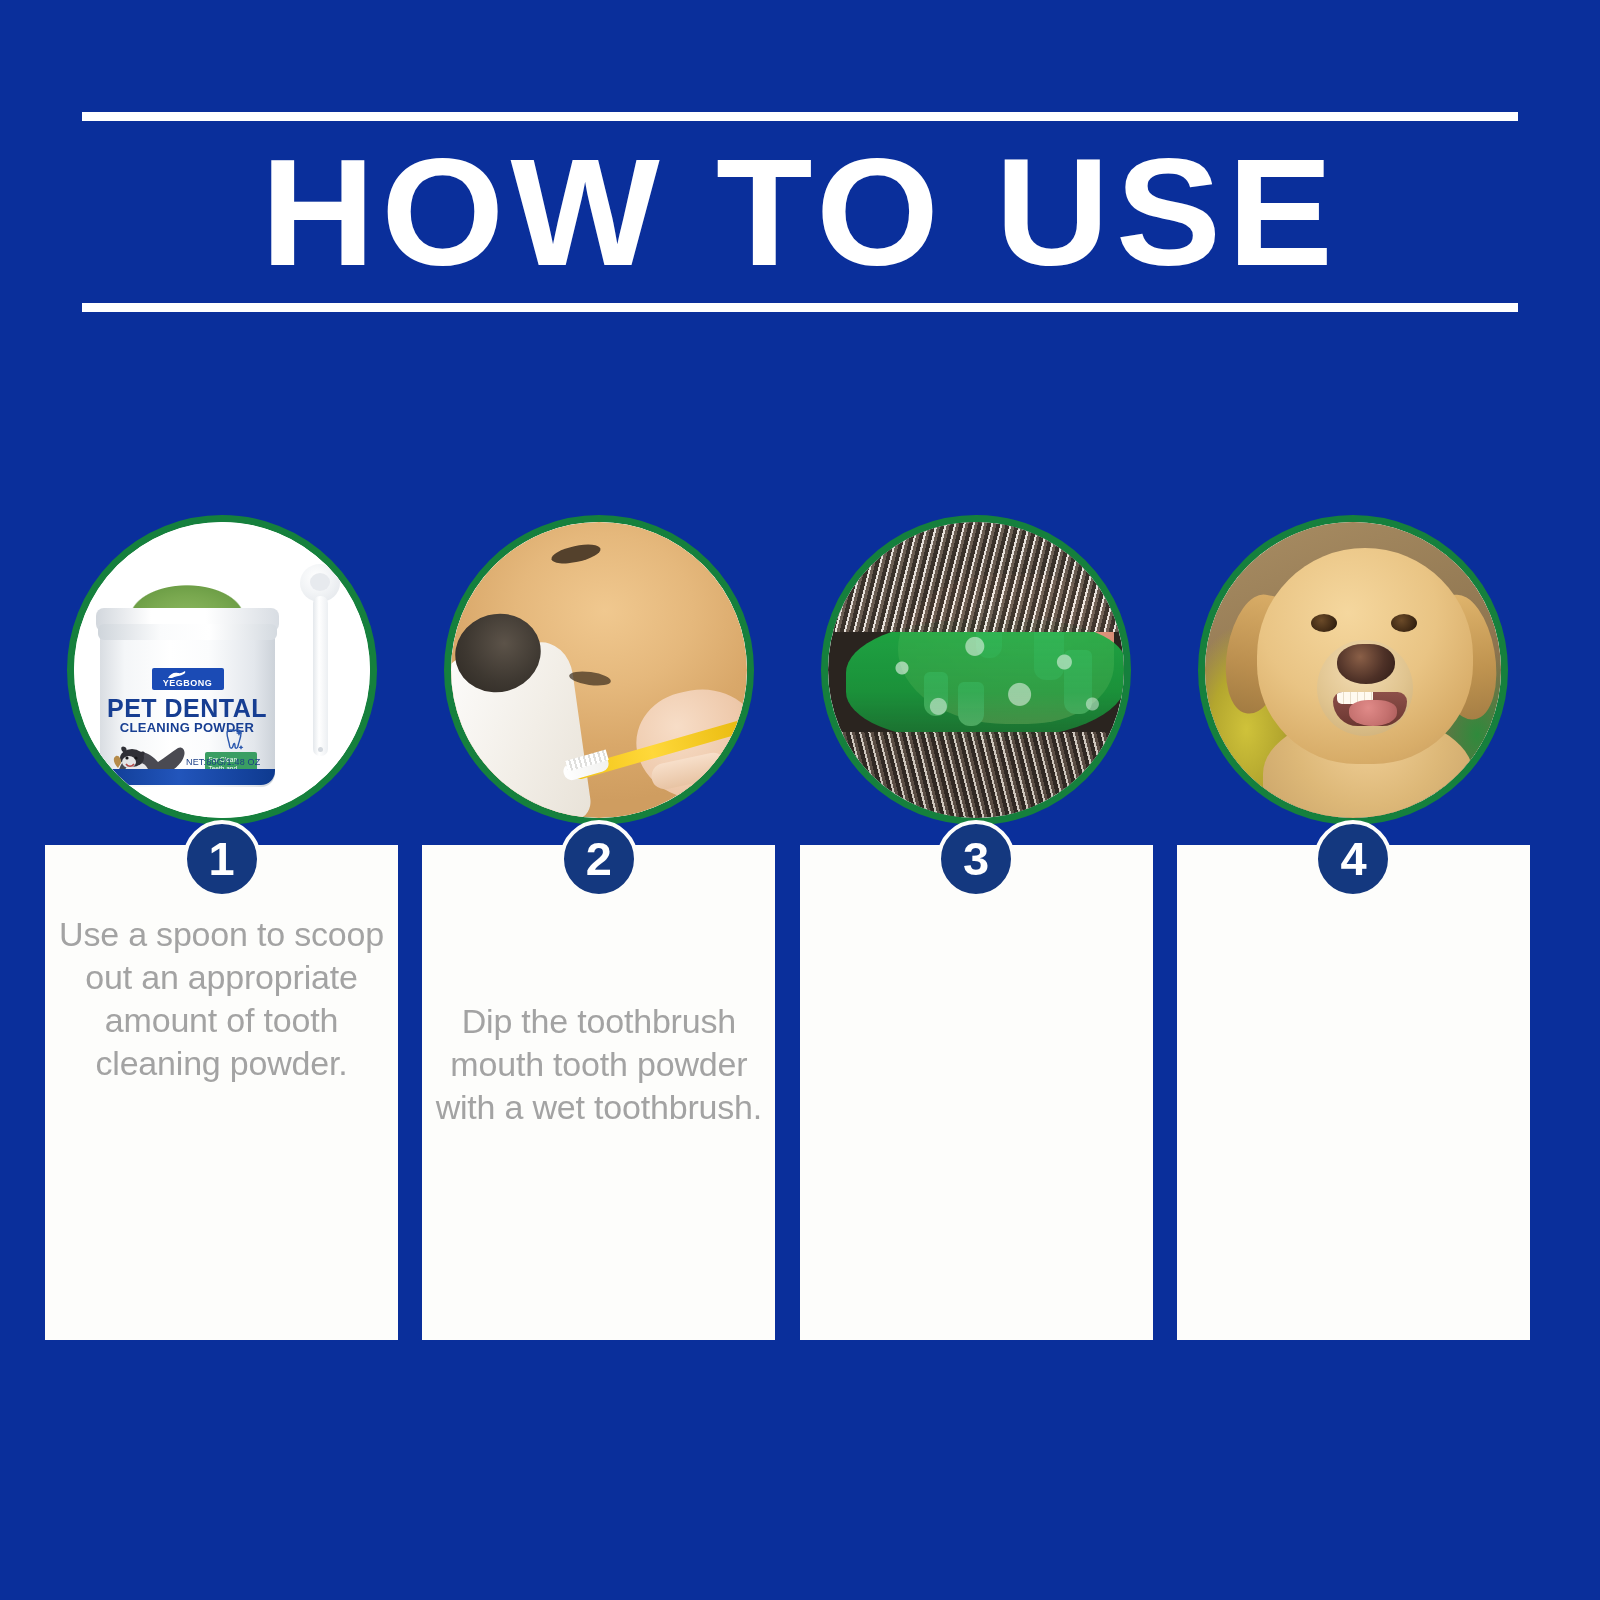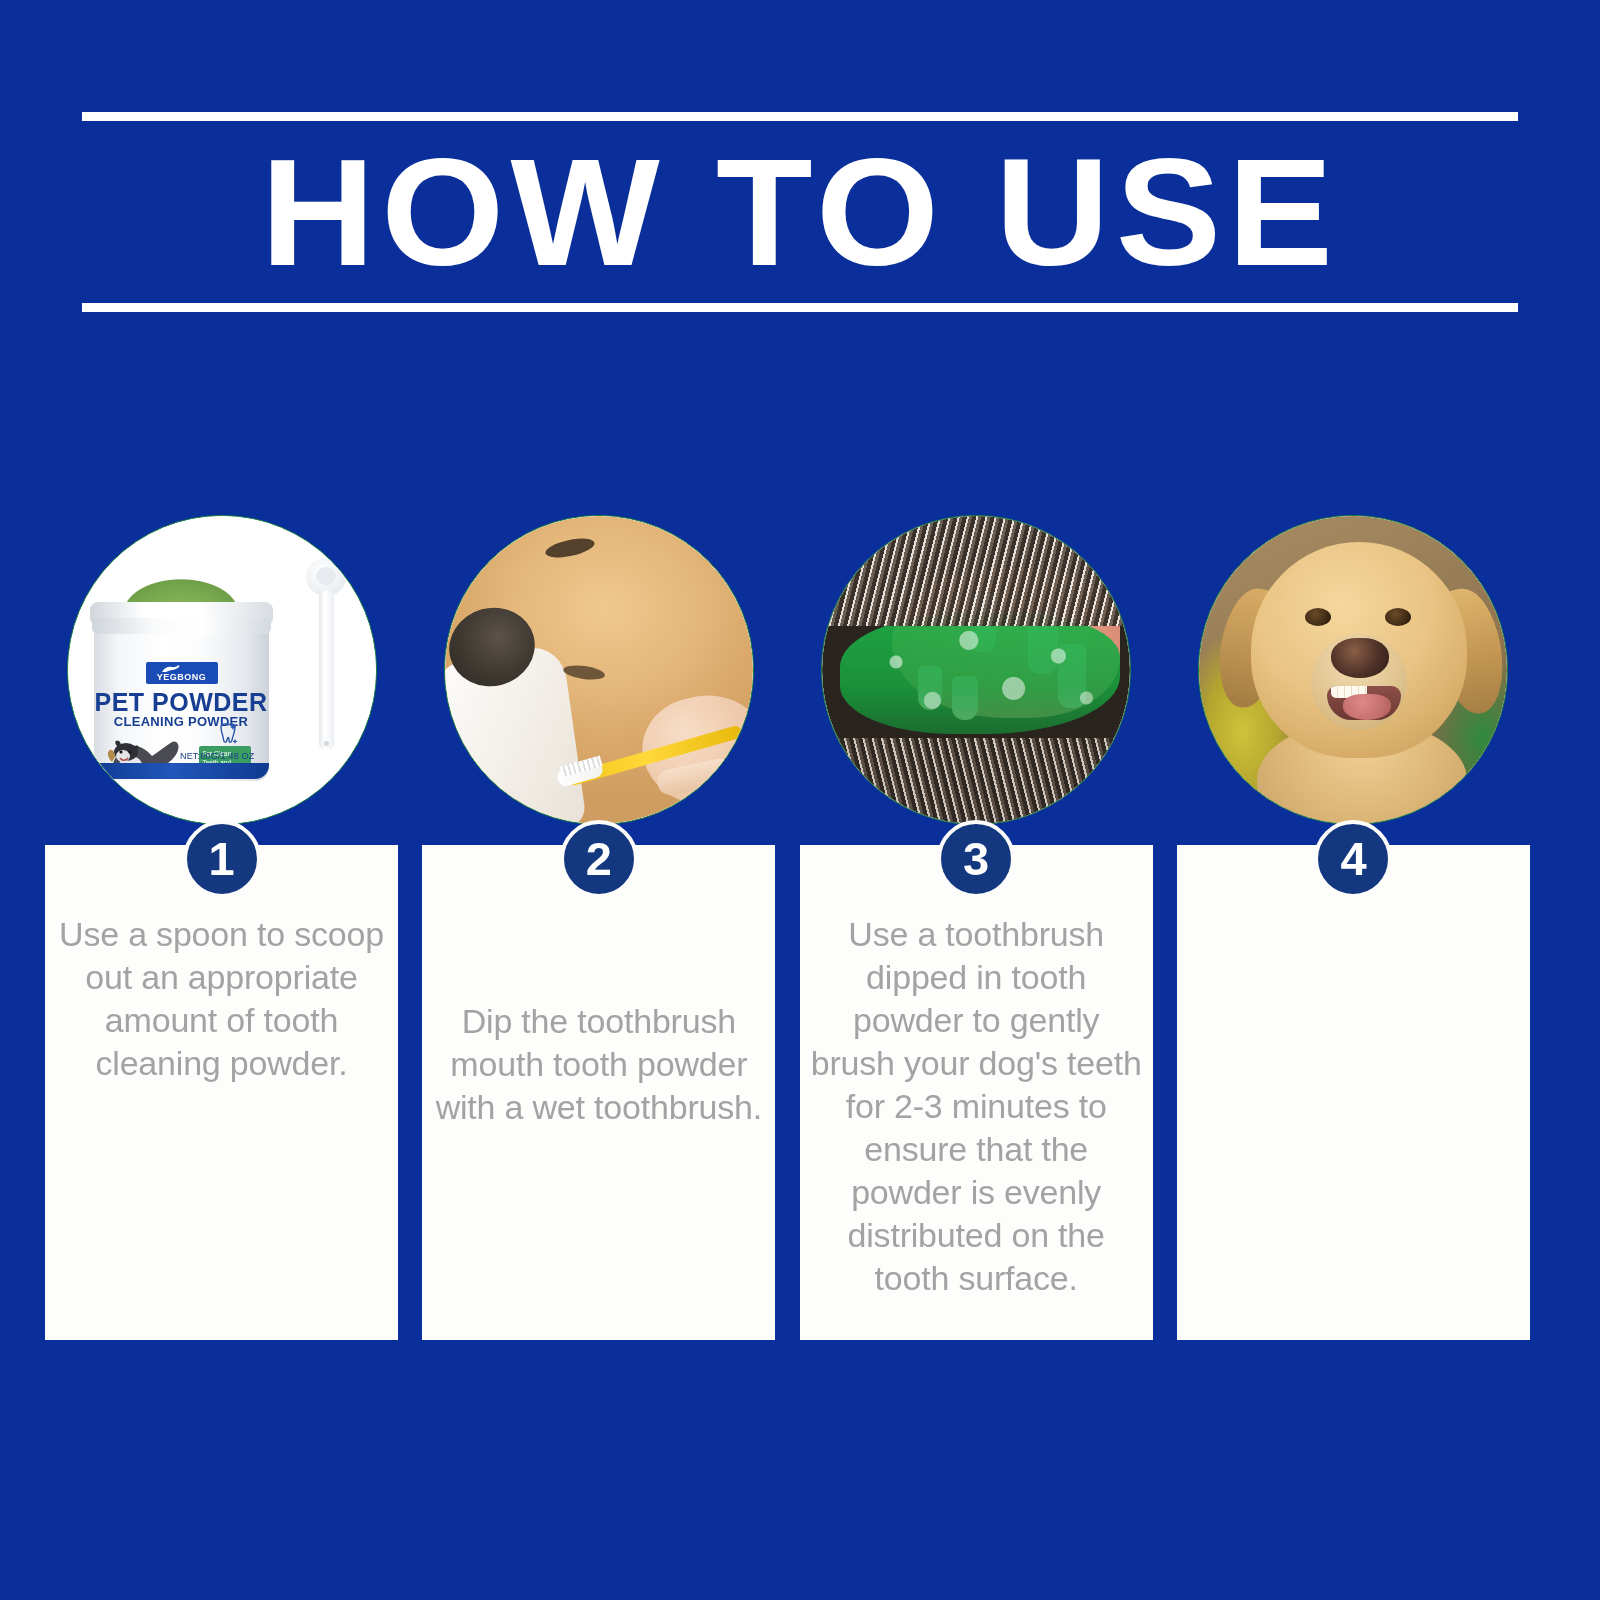--- a/index.html
+++ b/index.html
@@ -71,21 +71,21 @@
 
   
   .photo-wrap {
     position: absolute;
     left: 50%;
     top: 0;
     width: 310px;
     height: 310px;
     margin-left: -155px;
     border-radius: 50%;
-    border: 1px solid #15803d;
+    border: 7px solid #15803d;
     box-sizing: border-box;
     overflow: hidden;
     background: #ffffff;
     z-index: 3;
   }
   .photo {
     position: absolute;
     inset: 0;
     border-radius: 50%;
     overflow: hidden;
@@ -483,21 +483,21 @@
       <div class="photo scene-product">
         <div class="jar">
           <div class="powder"></div>
           <div class="jar-body">
             <div class="label-logo">
               <svg class="paw" viewBox="0 0 26 10">
                 <path d="M2 8 C4 4 8 2 12 3 C15 3.6 17 2 19 1 C20 3 18 4 16 5 C13 6.4 9 6 6 8 Z" fill="#ffffff"></path>
               </svg>
               <span>YEGBONG</span>
             </div>
-            <div class="label-title">PET POWDER</div>
+            <div class="label-title">PET DENTAL</div>
             <div class="label-sub">CLEANING POWDER</div>
             <svg class="label-dog" viewBox="0 0 86 48">
               <path d="M8 46 C6 36 10 26 16 20 C20 15 26 13 32 14 C38 15 44 19 48 24 C54 20 62 14 68 10 C72 8 76 12 74 18 C72 25 66 30 60 34 C54 38 48 44 46 46 Z" fill="#4a4a52"></path>
               <path d="M12 46 C12 38 14 30 20 26 C26 22 32 24 36 28 C40 33 40 40 38 46 Z" fill="#e8e8ea"></path>
               <ellipse cx="22" cy="20" rx="12" ry="9" fill="#2f2f36"></ellipse>
               <ellipse cx="19" cy="24" rx="7" ry="6" fill="#e4e4e6"></ellipse>
               <circle cx="17" cy="20" r="1.6" fill="#141418"></circle>
               <circle cx="26" cy="20" r="1.6" fill="#141418"></circle>
               <path d="M13 14 C10 11 11 7 15 9 C17 10 17 13 16 15 Z" fill="#2f2f36"></path>
               <path d="M30 15 C33 12 36 14 34 17 C33 19 31 18 30 17 Z" fill="#2f2f36"></path>
@@ -567,21 +567,20 @@
         <div class="sf-tooth" style="left:236px; top:128px; width:28px; height:64px;"></div>
         <div class="sf-tooth" style="left:96px; top:150px; width:24px; height:44px;"></div>
         <div class="sf-tooth" style="left:130px; top:160px; width:26px; height:44px;"></div>
         <div class="sf-foam"></div>
         <div class="sf-fur-top"></div>
         <div class="sf-fur-bottom"></div>
       </div>
     </div>
 
     <div class="badge">3</div>
-    <div class="caption">Use a toothbrush dipped in tooth powder to gently brush your dog's teeth for 2-3 minutes to ensure that the powder is evenly distributed on the tooth surface.</div>
   </div>
 
   <div class="step step-4">
     <div class="panel"></div>
 
     <div class="photo-wrap">
       <div class="photo scene-lab">
         <div class="sl-bg"></div>
         <div class="sl-chest"></div>
         <div class="sl-ear-l"></div>

